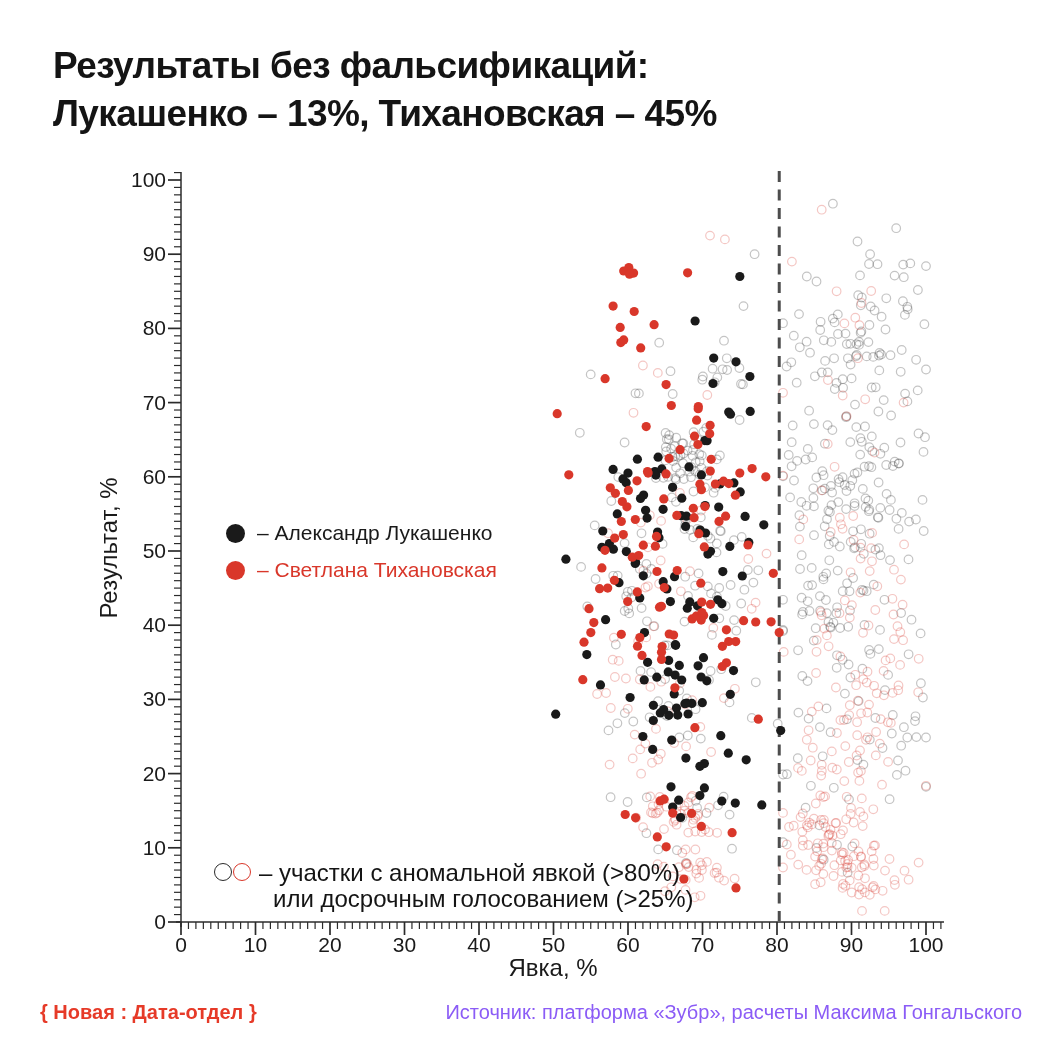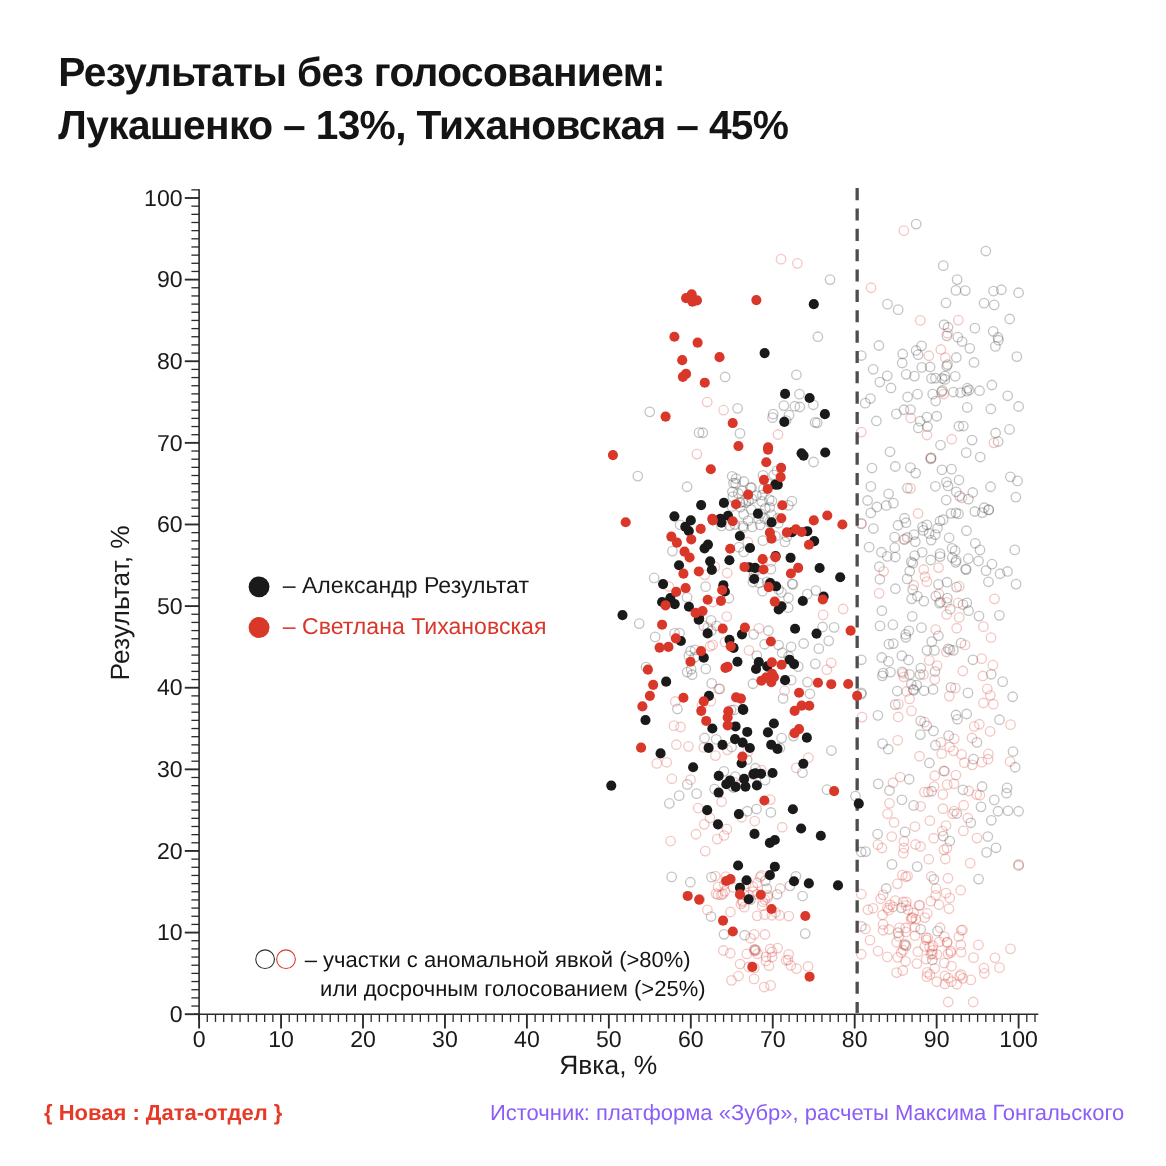--- a/index.html
+++ b/index.html
@@ -8,38 +8,38 @@
     font-family:"Liberation Sans",sans-serif;color:#111;
   }
   .title{
     position:absolute;left:53px;top:42px;
     font-size:37px;font-weight:700;line-height:1.30;letter-spacing:-0.6px;color:#141414;
   }
   #chart{position:absolute;left:0;top:0;}
   .legend-candidates{position:absolute;left:226px;top:519px;}
   .legend-row{display:flex;align-items:center;height:28px;margin-bottom:9px;font-size:21px;}
   .legend-dot{width:19px;height:19px;border-radius:50%;margin-right:12px;flex:0 0 auto;}
-  .legend-anomaly{position:absolute;left:232px;top:860px;display:flex;align-items:flex-start;font-size:20px;color:#141414;}
+  .legend-anomaly{position:absolute;left:214px;top:860px;display:flex;align-items:flex-start;font-size:24px;color:#141414;}
   .anomaly-icons{display:flex;align-items:center;margin-top:3px;}
   .legend-ring{width:16px;height:16px;border-radius:50%;border:1.8px solid #2b2b2b;background:transparent;flex:0 0 auto;}
   .legend-ring.red{margin-left:1px;}
   .anomaly-text{margin-left:8px;line-height:26px;}
   .anomaly-line2{padding-left:14px;}
   .footer{
     position:absolute;left:40px;right:38px;top:1001px;
     display:flex;justify-content:space-between;align-items:flex-start;
   }
   .brand{font-size:20px;font-weight:700;}
   .source{font-size:20px;color:#8b5cf6;}
 </style>
 </head>
 <body>
 
 <div class="title">
-  <div>Результаты без голосованием:</div>
+  <div>Результаты без фальсификаций:</div>
   <div>Лукашенко – 13%, Тихановская – 45%</div>
 </div>
 
 <svg id="chart" width="1060" height="1060" viewBox="0 0 1060 1060">
     <g stroke="#2b2b2b">
       <line x1="176" y1="922" x2="944" y2="922" stroke-width="1.5"></line>
       <line x1="181" y1="172" x2="181" y2="927" stroke-width="1.5"></line>
       <line x1="181" y1="922" x2="181" y2="935" stroke-width="1.7"></line>
       <line x1="188.45" y1="922" x2="188.45" y2="929" stroke-width="1.2"></line>
       <line x1="195.9" y1="922" x2="195.9" y2="929" stroke-width="1.2"></line>
@@ -1389,21 +1389,21 @@
       <circle cx="613.1" cy="306.1" r="4.6"></circle>
       <circle cx="654.1" cy="324.7" r="4.6"></circle>
       <circle cx="779.2" cy="632.6" r="4.6"></circle>
       <circle cx="773.3" cy="573.3" r="4.6"></circle>
     </g>
   </svg>
 
 <div class="legend-candidates">
   <div class="legend-row">
     <span class="legend-dot" style="background: rgb(26, 26, 26);"></span>
-    <span style="color: rgb(26, 26, 26);">– Александр Результат</span>
+    <span style="color: rgb(26, 26, 26);">– Александр Лукашенко</span>
   </div>
   <div class="legend-row">
     <span class="legend-dot" style="background: rgb(217, 55, 42);"></span>
     <span style="color: rgb(217, 55, 42);">– Светлана Тихановская</span>
   </div>
 </div>
 
 <div class="legend-anomaly">
   <span class="anomaly-icons">
     <span class="legend-ring" style="border-color: rgb(43, 43, 43);"></span>

